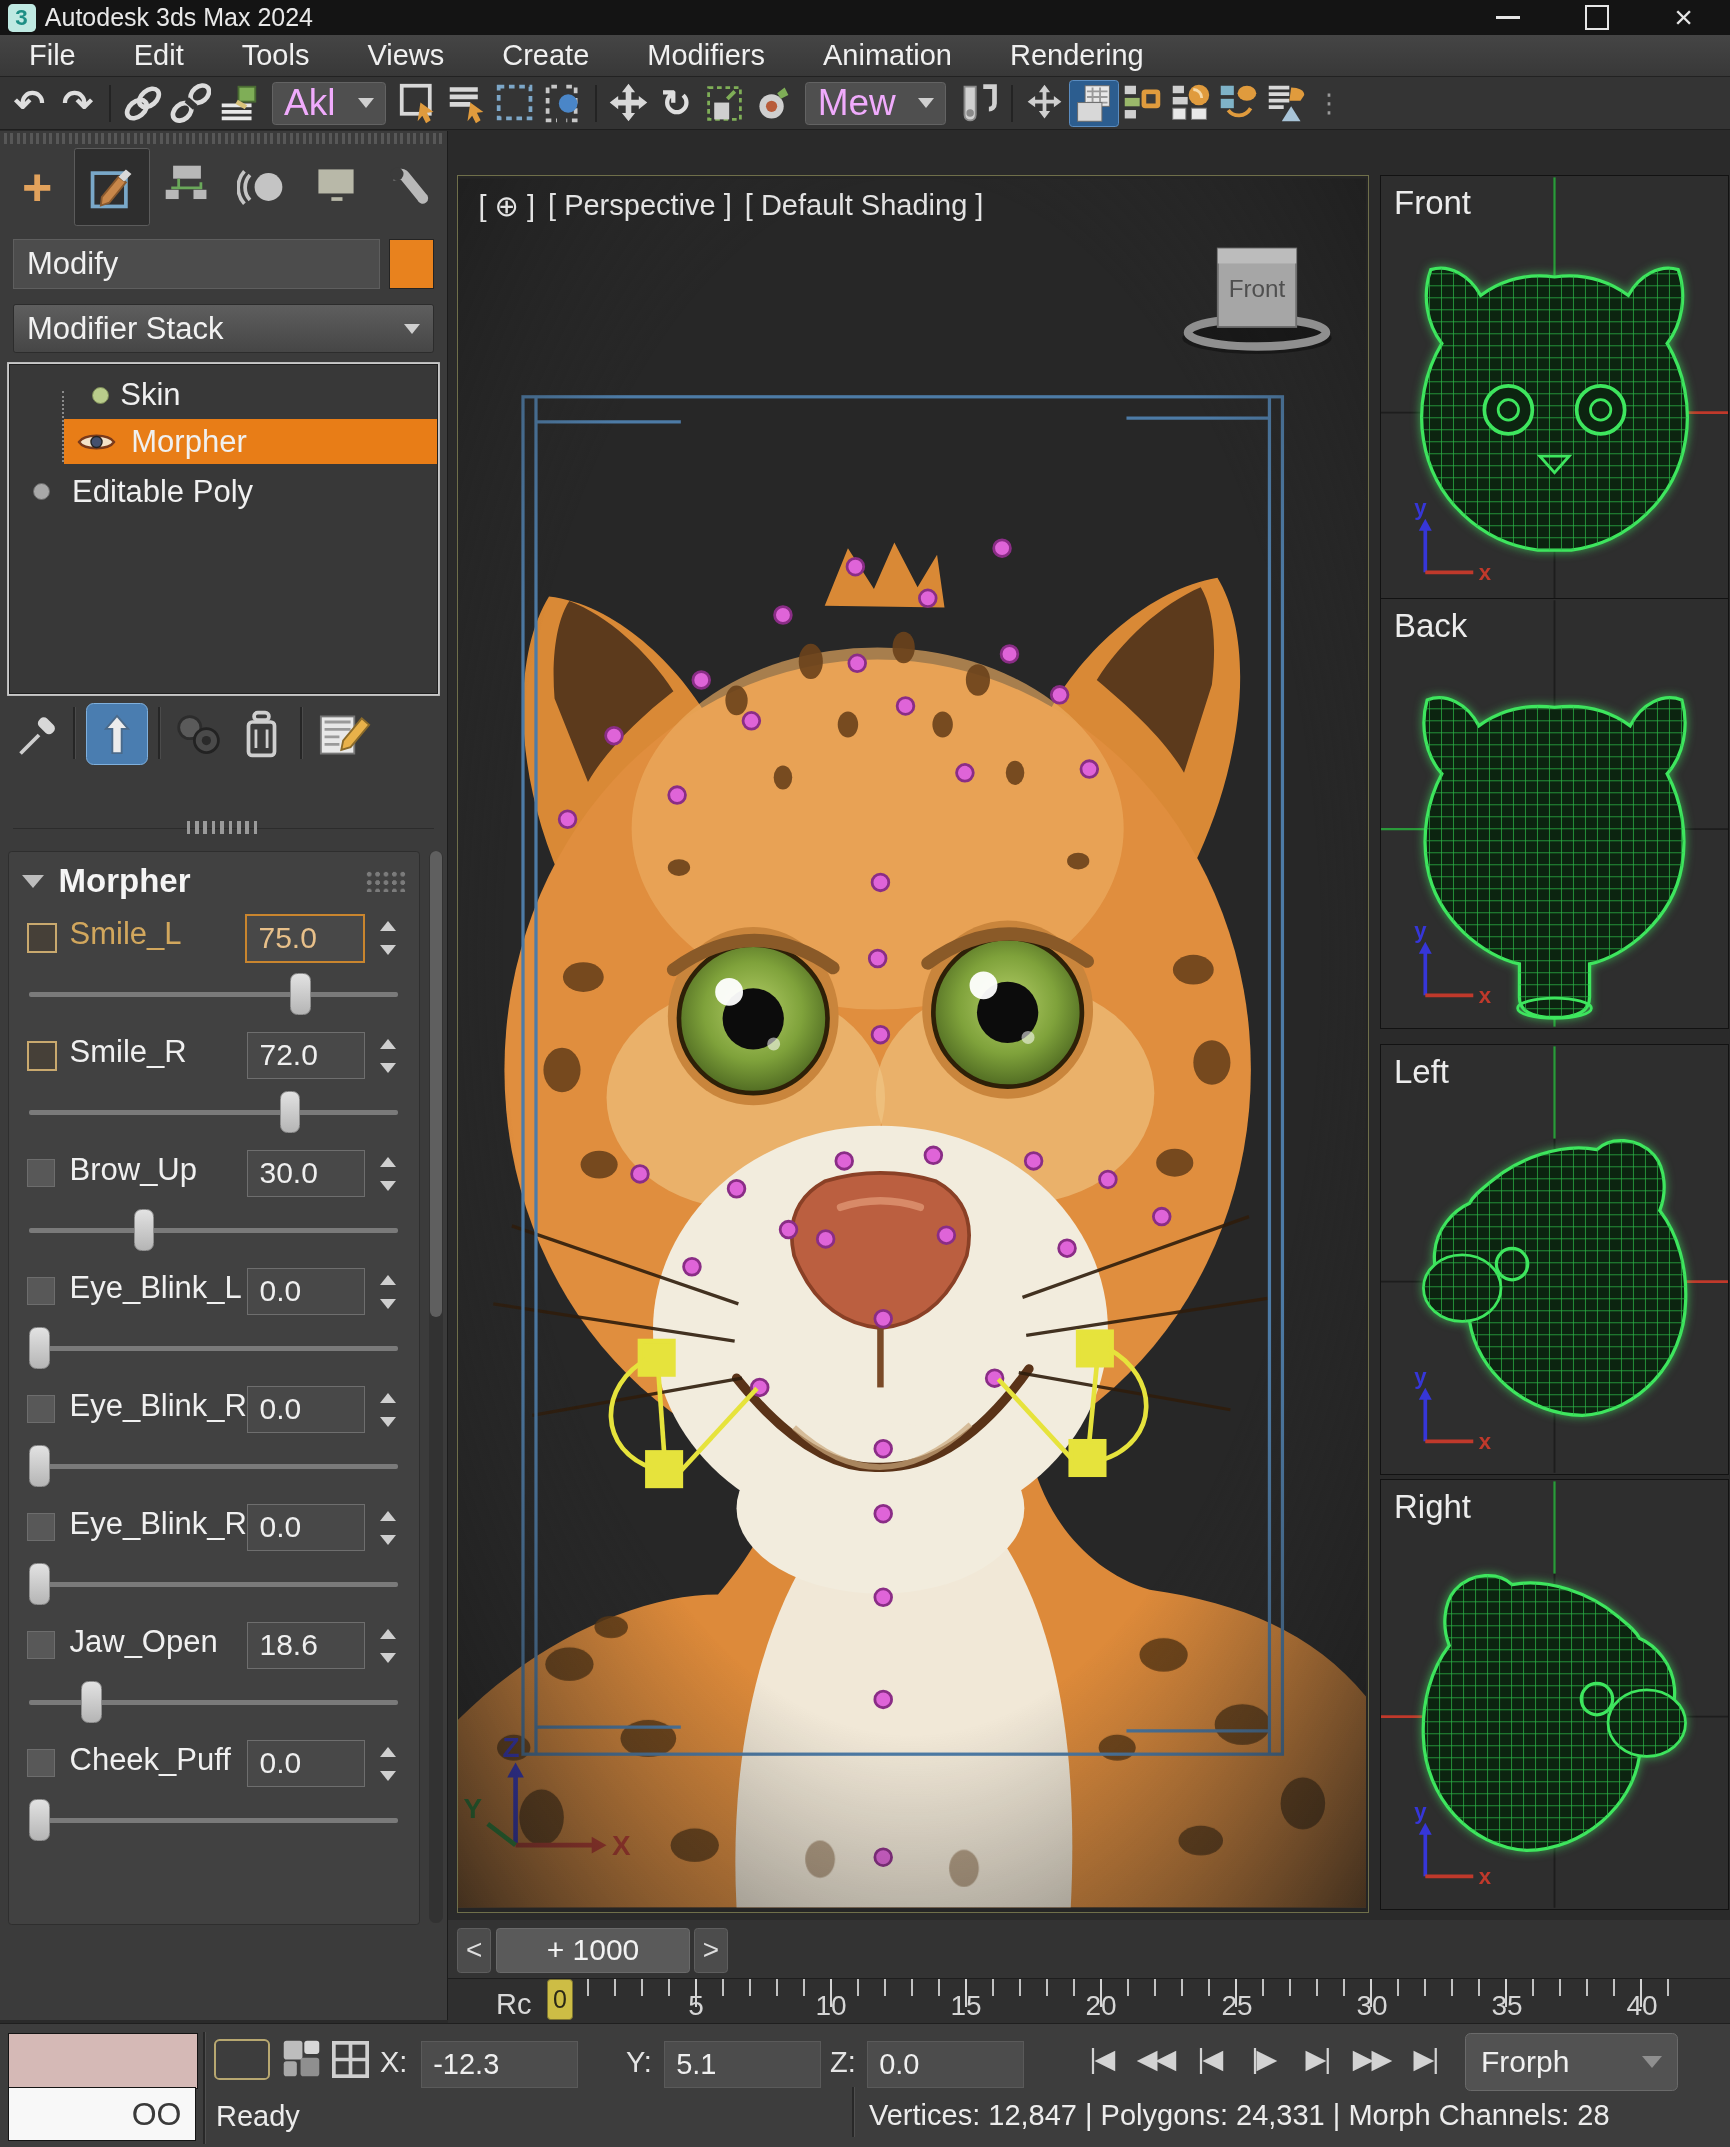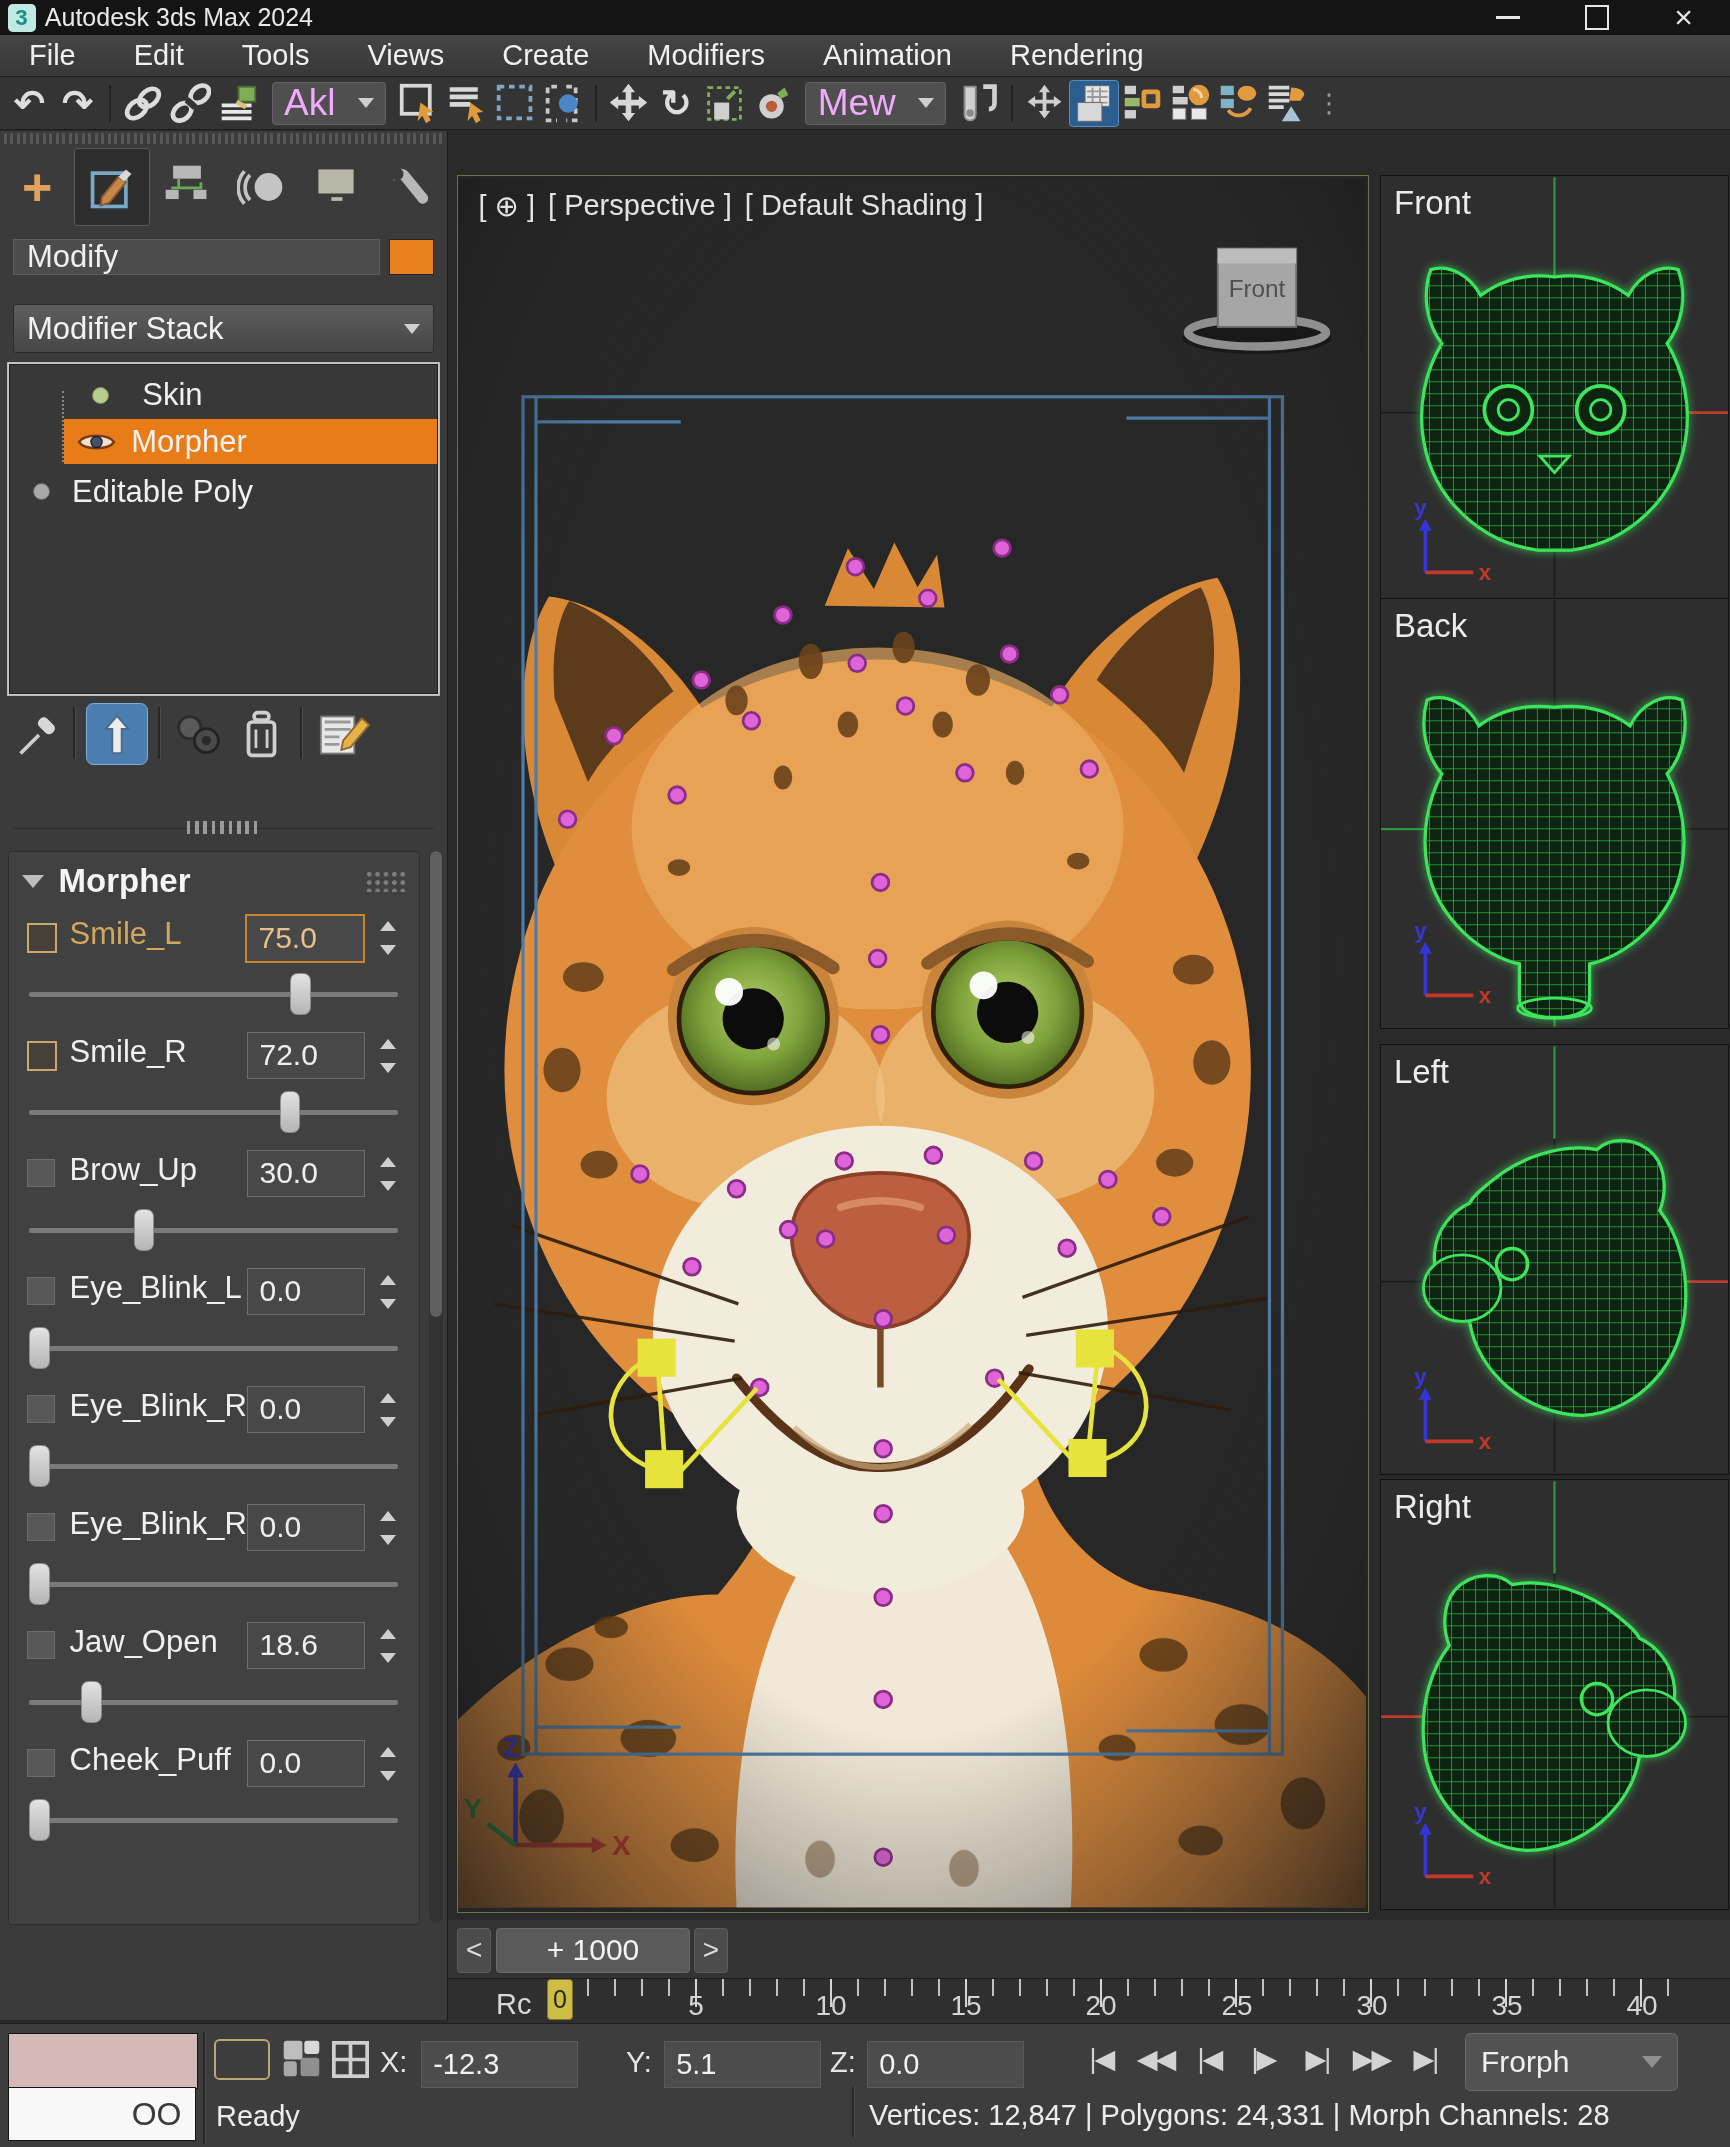--- a/index.html
+++ b/index.html
@@ -32,21 +32,21 @@
   .caret{width:0;height:0;border-left:8.4px solid transparent;border-right:8.4px solid transparent;border-top:10.3px solid #cfcfcf;}
   .dots-v{color:#9a9a9a;font-size:26px;margin-left:5.6px;}
   
   .cmdpanel{position:absolute;left:0;top:131px;width:447px;height:1889px;background:#3b3b3b;border-right:0.9px solid #1c1c1c;}
   .grip-strip{position:absolute;left:3.7px;top:1.9px;right:3.7px;height:11.2px;
       background:repeating-linear-gradient(90deg,#6a6a6a 0 2.8px,transparent 2.8px 6.5px);opacity:.6;}
   .tabs{position:absolute;left:0;top:17px;width:100%;height:78px;display:flex;}
   .tab{flex:1;display:flex;align-items:center;justify-content:center;}
   .tab.sel{background:#2e2e2e;border:0.9px solid #5b5b5b;border-radius:2.8px;}
   .plus-glyph{color:#e2a25c;font-size:52px;font-weight:bold;line-height:1;}
-  .mod-row{position:absolute;left:13px;top:108px;right:13px;height:36px;display:flex;gap:9.3px;}
+  .mod-row{position:absolute;left:13px;top:108px;right:13px;height:50px;display:flex;gap:9.3px;}
   .mod-field{flex:1;background:#4c4c4c;border:0.9px solid #5e5e5e;display:flex;align-items:center;
              padding-left:13px;font-size:31px;color:#f0f0f0;}
   .mod-swatch{width:43px;background:#e8821e;border:0.9px solid #242424;}
   .stack-drop{position:absolute;left:13px;top:173px;right:13px;height:47px;border:0.9px solid #2c2c2c;border-radius:2.8px;
               background:linear-gradient(#5e5e5e,#464646);display:flex;align-items:center;padding:0 13px;}
   .stack-drop .txt{font-size:31px;color:#f2f2f2;flex:1;}
   .stackbox{position:absolute;left:9.3px;top:233px;right:9.3px;height:328px;background:#383838;
             border:0.9px solid #1f1f1f;box-shadow:0 0 0 1.9px #c9c9c9;}
   .stk-item{position:absolute;left:0;right:0;height:45px;display:flex;align-items:center;font-size:31px;color:#f0f0f0;}
   .bullet{width:15px;height:15px;border-radius:50%;}
@@ -340,21 +340,21 @@
     <div class="stack-drop">
       <span class="txt">Modifier Stack</span>
       <span class="caret"></span>
     </div>
 
     <div class="stackbox">
       <div class="treeline"></div>
       <div class="treeline2"></div>
       <div class="stk-item" style="top:7.5px;">
         <span class="bullet" style="margin-left:82px;background:#b9cc8b;border:1.9px solid #7b8a57;"></span>
-        <span style="margin-left:33px;">Skin</span>
+        <span style="margin-left:11px;">Skin</span>
       </div>
       <div class="stk-item stk-sel" style="top:54px;left:54px;">
         <svg class="eye" style="margin-left:13px;" viewBox="0 0 42 26">
           <path d="M2 13C8 4 34 4 40 13C34 22 8 22 2 13Z" fill="#f3e2c8" stroke="#7a3a1a" stroke-width="2.5"></path>
           <circle cx="21" cy="13" r="6" fill="#44506e" stroke="#222" stroke-width="1.5"></circle>
         </svg>
         <span style="margin-left:15px;">Morpher</span>
       </div>
       <div class="stk-item" style="top:104px;">
         <span class="bullet" style="margin-left:22.4px;background:#a8a8a8;border:1.9px solid #6a6a6a;"></span>

